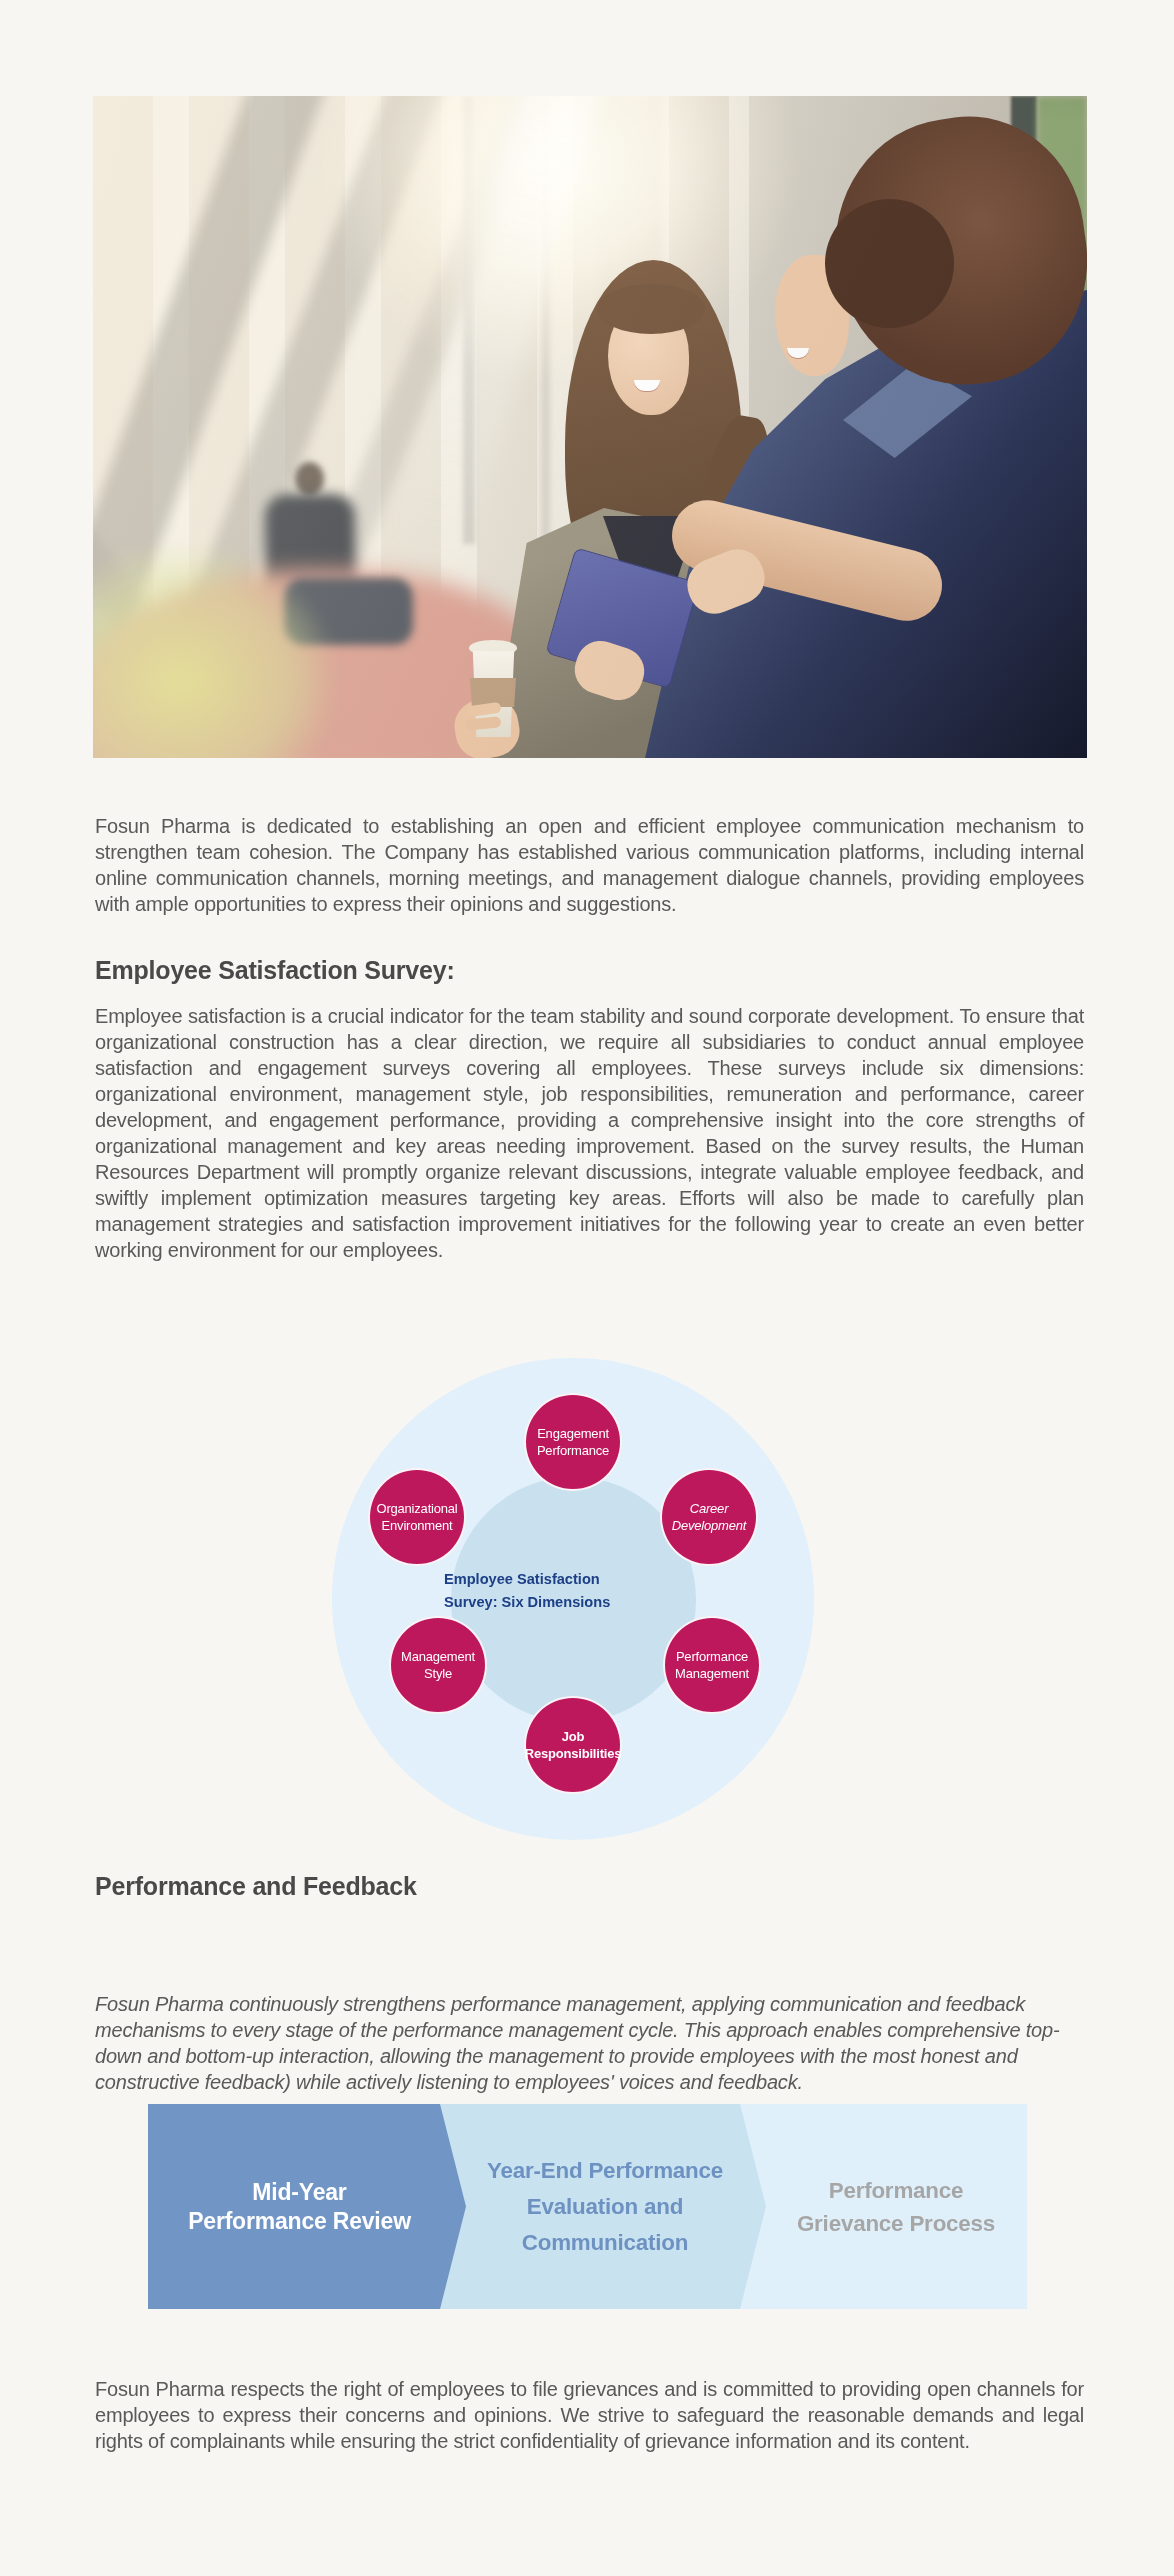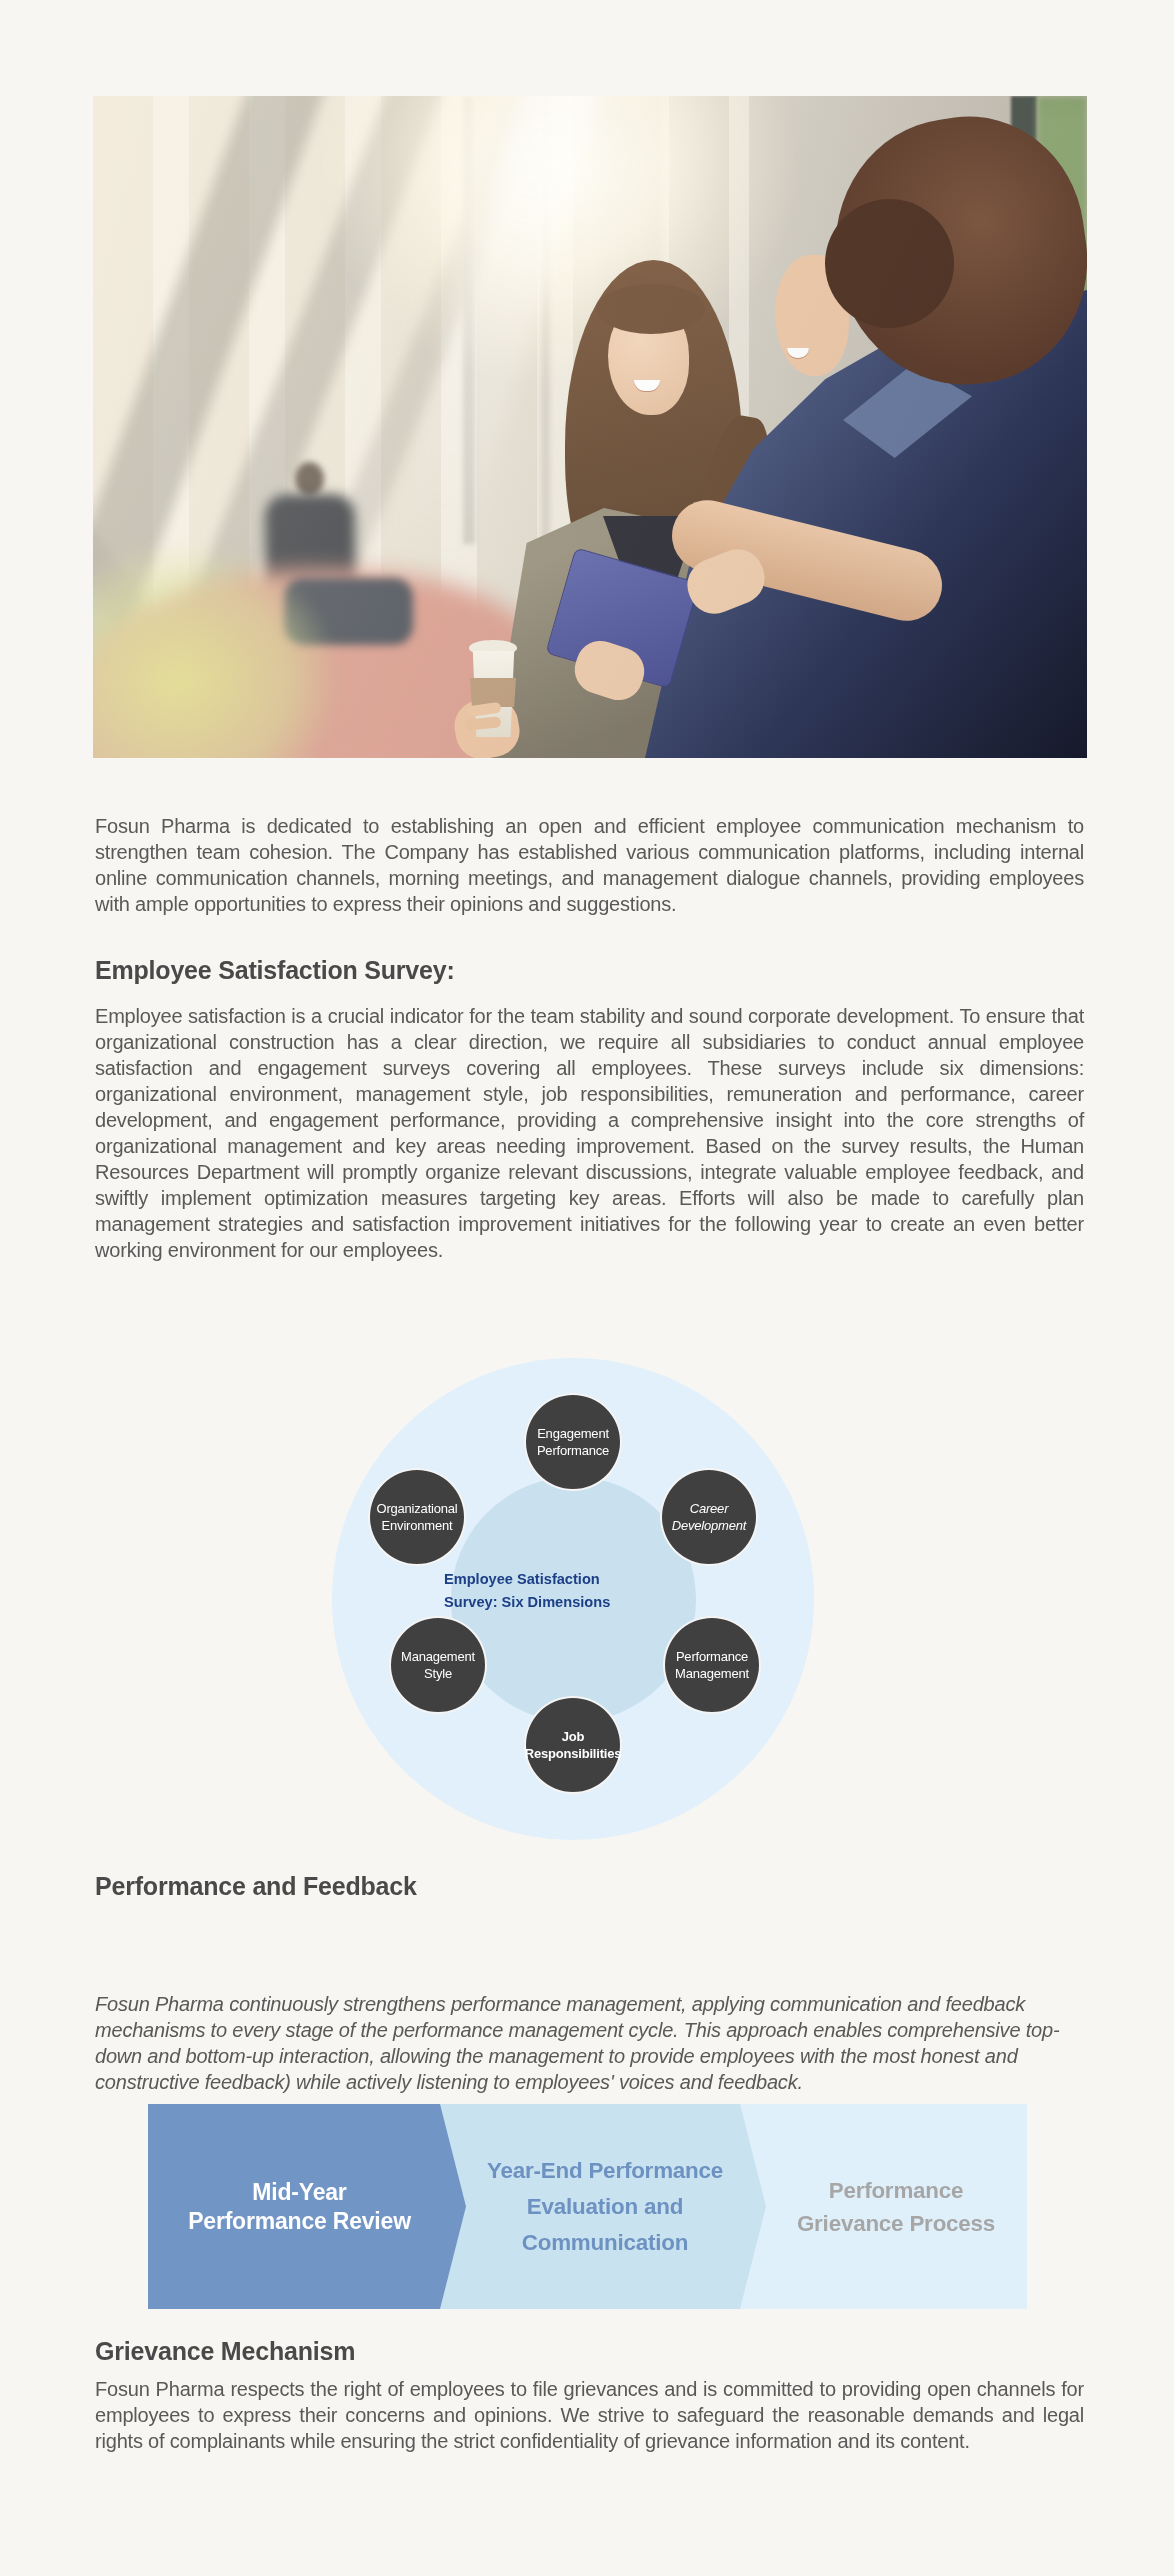--- a/index.html
+++ b/index.html
@@ -96,21 +96,21 @@
 
   
   .diagram { position:absolute; left:0; top:0; }
   .circle-outer { position:absolute; left:332px; top:1358px; width:482px; height:482px; border-radius:50%; background:#e1f0fa; }
   .circle-inner { position:absolute; left:451px; top:1477px; width:245px; height:245px; border-radius:50%; background:#c9e0ef; }
   .center-label { position:absolute; left:444px; top:1568px; width:258px; text-align:left;
     font-size:14.6px; line-height:23px; font-weight:700; color:#1c3f86; }
   .center-label span { display:block; }
   .dim {
     position:absolute; width:98px; height:98px; border-radius:50%;
-    background:#404040; border:2.6px solid rgba(255,255,255,.95);
+    background:#be185d; border:2.6px solid rgba(255,255,255,.95);
     display:flex; align-items:center; justify-content:center; text-align:center;
     color:#ffffff; font-size:13px; line-height:17px; letter-spacing:-0.2px; padding:0 1.7px;
   }
   .dim-top    { left:524px; top:1393px; }
   .dim-ul     { left:368px; top:1468px; }
   .dim-ur     { left:660px; top:1468px;font-style:italic; }
   .dim-ll     { left:389px; top:1616px; }
   .dim-lr     { left:663px; top:1616px; }
   .dim-bottom { left:524px; top:1696px;font-weight:bold; }
 
@@ -210,17 +210,16 @@
       <span>Year-End Performance</span>
       <span>Evaluation and</span>
       <span>Communication</span>
     </div>
     <div class="seg-label label3">
       <span>Performance</span>
       <span>Grievance Process</span>
     </div>
   </div>
 
-  <h2 class="heading h-grievance">Grievance Mechanism</h2>
   <p class="body-text para-grieve">Fosun Pharma respects the right of employees to file grievances and is committed to providing open channels for employees to express their concerns and opinions. We strive to safeguard the reasonable demands and legal rights of complainants while ensuring the strict confidentiality of grievance information and its content.</p>
 
 </div>
 
 
 </body></html>

